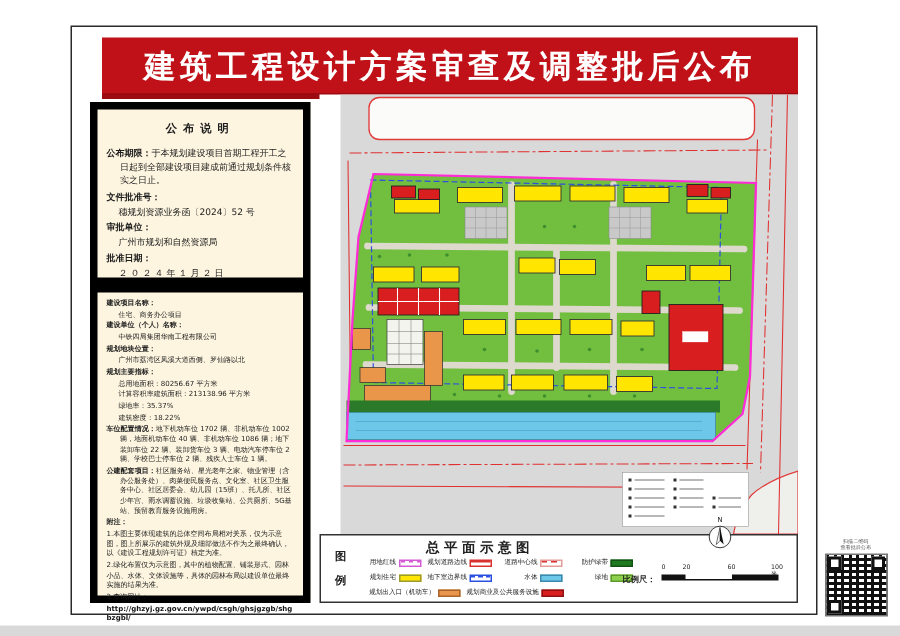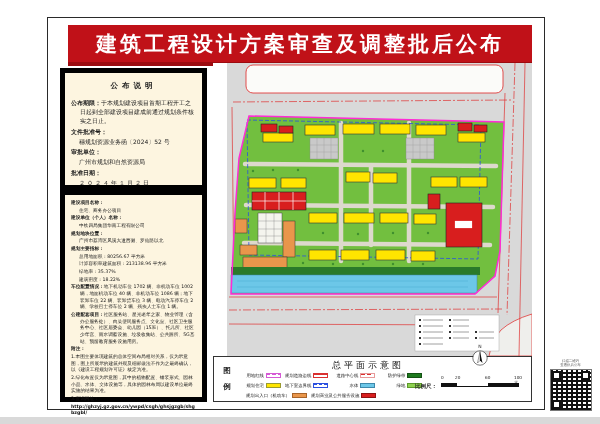--- a/index.html
+++ b/index.html
@@ -40,22 +40,22 @@
   
   .map{
     position:absolute;left:213px;top:63px;width:319px;height:293px;background:#fff;
   }
   .map svg{display:block;width:319px;height:293px;}
   
   .legendbar{
     position:absolute;left:213px;top:356px;width:319px;height:46px;
     border:1px solid #333;box-sizing:border-box;background:#fff;color:#222;
   }
-  .lg-title{position:absolute;left:70px;top:2px;width:120px;text-align:right;
-    font-size:9px;font-weight:normal;letter-spacing:3px;}
+  .lg-title{position:absolute;left:70px;top:2px;width:120px;text-align:left;
+    font-size:9px;font-weight:bold;letter-spacing:3px;}
   .lg-mark{position:absolute;left:7px;top:6px;width:12px;font-size:7.5px;line-height:16px;
     text-align:center;font-weight:bold;}
   .lg-grid{position:absolute;left:24px;top:13px;width:190px;}
   .lg-row{display:flex;align-items:center;height:10px;}
   .lg-row.r3{padding-left:8px;}
   .lg-item{display:flex;align-items:center;margin-right:4px;}
   .lg-label{font-size:4.4px;text-align:right;white-space:nowrap;margin-right:2px;min-width:26px;}
   .lg-item.wide .lg-label{min-width:44px;}
   .sw{width:15px;height:5px;box-sizing:border-box;background:#fff;border:0.5px solid #bbb;}
   .sw.magenta-dash{border-color:#d55ad5;background-image:repeating-linear-gradient(90deg,#d55ad5 0 3px,transparent 3px 5.5px);background-size:100% 1.4px;background-position:center;background-repeat:no-repeat;}

